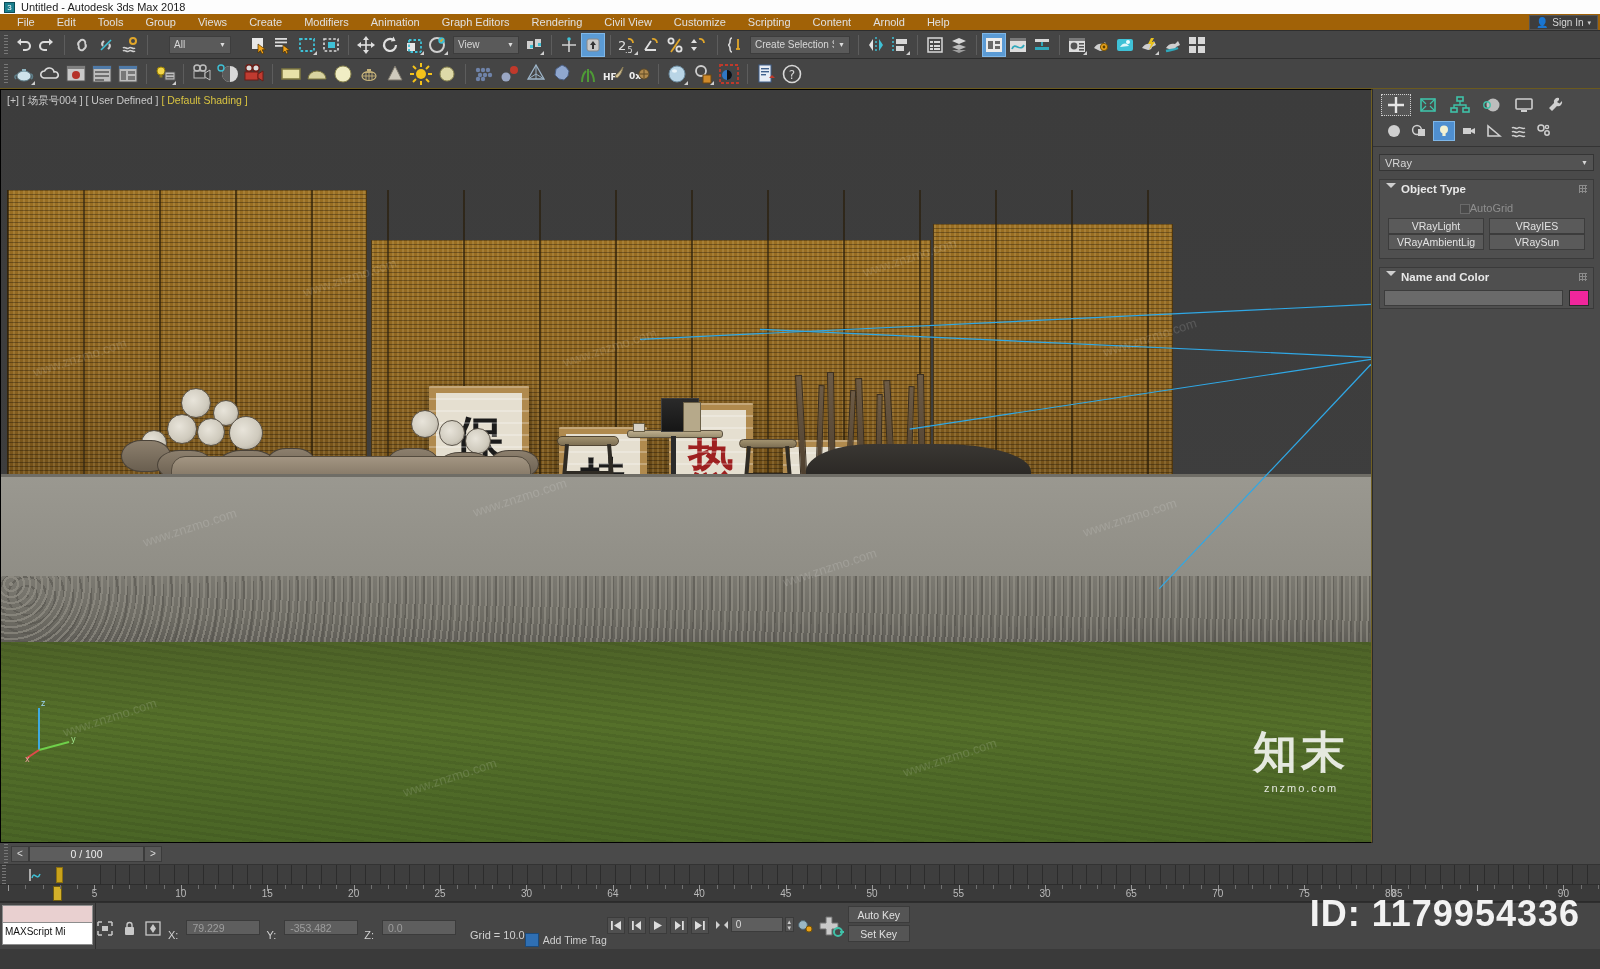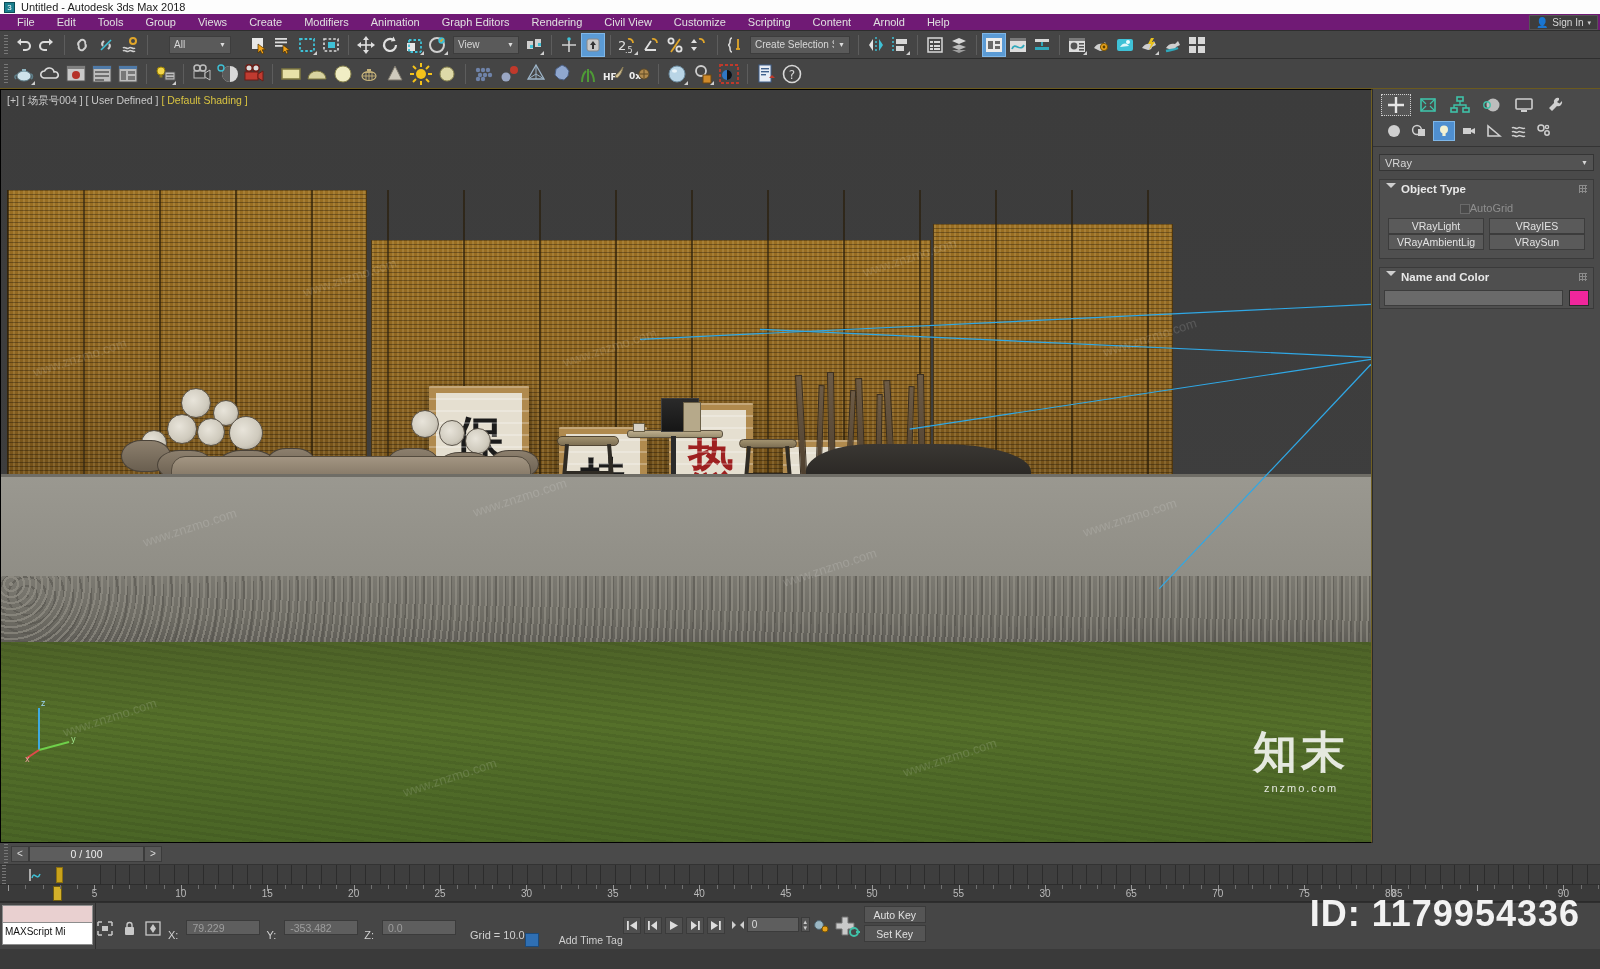--- a/index.html
+++ b/index.html
@@ -15,21 +15,21 @@
     height:14px; background:#fdfdfd; color:#1a1a1a;
     display:flex; align-items:center; padding-left:4px;
     font-size:11px; position:relative;
   }
   #titlebar .appicon{
     width:11px;height:11px;background:#1b7f8e;border:1px solid #0c4e58;
     margin-right:6px; color:#fff; font-size:8px; line-height:10px; text-align:center;
   }
   
   #menubar{
-    height:17px; background:#701a75; display:flex; align-items:center;
+    height:17px; background:#a16207; display:flex; align-items:center;
     border-bottom:1px solid #2e2e2e; padding-left:6px; position:relative;
   }
   #menubar .mi{
     padding:1px 11px; font-size:11px; color:#e0e0e0; white-space:nowrap; cursor:default;
   }
   #signin{
     position:absolute; right:2px; top:1px; height:15px;
     display:flex; align-items:center; gap:4px;
     background:#3d3d3d; border:1px solid #555; padding:0 6px; font-size:10px;
   }
@@ -212,21 +212,21 @@
   .cLab{ font-size:11px;color:#d0d0d0; margin-right:2px; align-self:center;}
   .cFld{ width:74px;height:15px;background:#5e5e5e;border:1px solid #3b3b3b;color:#9d9d9d;
      font-size:10.5px; display:flex;align-items:center;padding-left:5px;}
   #gridLab{ font-size:11px;color:#d0d0d0; align-self:center; margin-left:8px;}
   #playbackArea{ display:flex; align-items:flex-start; gap:3px; padding-top:14px;}
   .pbtn{ width:18px;height:17px;background:#505050;border:1px solid #3b3b3b;
      display:flex;align-items:center;justify-content:center;color:#d8d8d8;font-size:8px;}
   #keyArea{ display:flex; flex-direction:column; gap:2px; padding:3px 4px 0 4px;}
   .keybtn{ width:62px;height:17px;background:#555;border:1px solid #3b3b3b;font-size:10.5px;
      display:flex;align-items:center;justify-content:center;color:#e0e0e0;}
-  #addTimeTag{ display:flex;align-items:center;gap:20px;font-size:10.5px;color:#cfcfcf;
+  #addTimeTag{ display:flex;align-items:center;gap:4px;font-size:10.5px;color:#cfcfcf;
      padding-top:27px; }
   #tagIco{width:14px;height:14px;background:#2f6fb3;border:1px solid #1c4a7a;}
   .spinfld{ width:52px;height:15px;background:#5e5e5e;border:1px solid #3b3b3b;color:#ddd;
      font-size:10px;display:flex;align-items:center;padding-left:4px;}
   .spin{width:9px;height:15px;display:flex;flex-direction:column;justify-content:center;
      align-items:center;color:#ccc;font-size:6px;background:#565656;border:1px solid #3b3b3b;}
 </style>
 </head>
 <body>
 
@@ -1147,21 +1147,21 @@
     <div class="rtick" style="left: 1546.15px;"></div>
     <div class="rtickM" style="left: 1563.43px;"></div>
     <div class="rtick" style="left: 1580.72px;"></div>
     <div class="rtick" style="left: 1598px;"></div>
     <div class="rlab" style="left: 94.413px;">5</div>
     <div class="rlab" style="left: 180.826px;">10</div>
     <div class="rlab" style="left: 267.239px;">15</div>
     <div class="rlab" style="left: 353.652px;">20</div>
     <div class="rlab" style="left: 440.065px;">25</div>
     <div class="rlab" style="left: 526.478px;">30</div>
-    <div class="rlab" style="left: 612.891px;">35</div>
+    <div class="rlab" style="left: 612.891px;">64</div>
     <div class="rlab" style="left: 699.304px;">40</div>
     <div class="rlab" style="left: 785.717px;">45</div>
     <div class="rlab" style="left: 872.13px;">50</div>
     <div class="rlab" style="left: 958.543px;">55</div>
     <div class="rlab" style="left: 1044.96px;">30</div>
     <div class="rlab" style="left: 1131.37px;">65</div>
     <div class="rlab" style="left: 1217.78px;">70</div>
     <div class="rlab" style="left: 1304.2px;">75</div>
     <div class="rlab" style="left: 1390.61px;">80</div>
     <div class="rlab" style="left: 1397px;">85</div>

